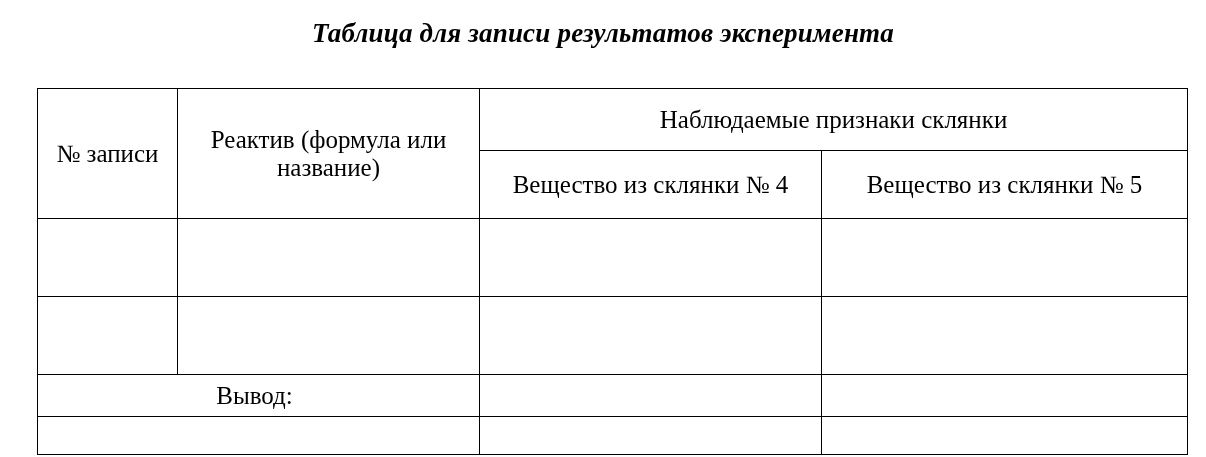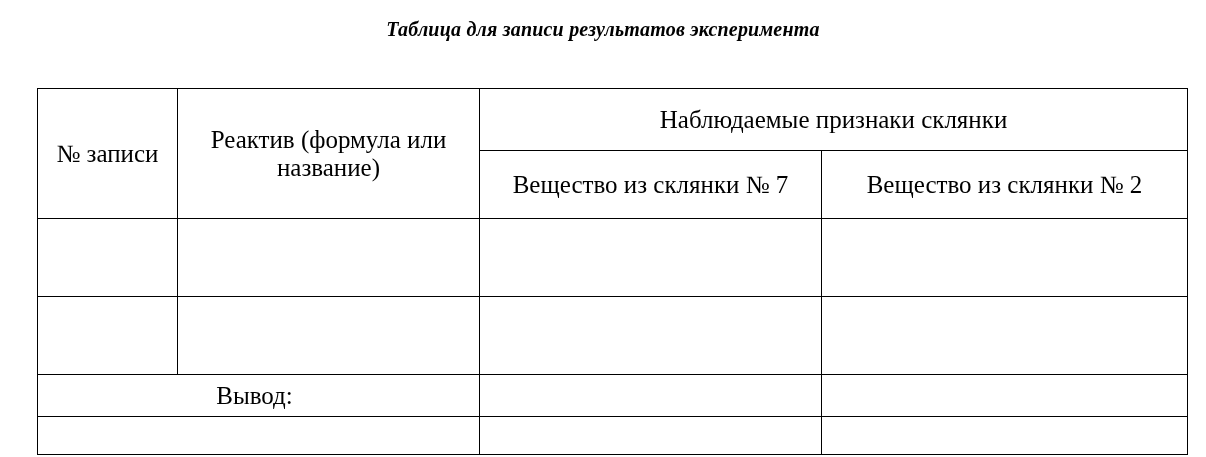--- a/index.html
+++ b/index.html
@@ -18,21 +18,21 @@
     position: relative;
     width: 1206px;
     height: 457px;
     box-sizing: border-box;
   }
   .doc-title {
     text-align: center;
     font-family: "Liberation Serif", serif;
     font-weight: bold;
     font-style: italic;
-    font-size: 20px;
+    font-size: 27px;
     letter-spacing: 0.2px;
     margin: 0;
     padding-top: 18px;
   }
   .table-wrap {
     position: absolute;
     left: 37px;
     top: 88px;
     width: 1150px;
   }
@@ -81,22 +81,22 @@
         <col class="col-s1">
         <col class="col-s2">
       </colgroup>
       <tbody>
         <tr>
           <td class="head-cell" rowspan="2">№ записи</td>
           <td class="head-cell" rowspan="2">Реактив (формула или название)</td>
           <td class="head-cell" colspan="2">Наблюдаемые признаки склянки</td>
         </tr>
         <tr>
-          <td class="head-sub">Вещество из склянки № 7</td>
-          <td class="head-sub">Вещество из склянки № 2</td>
+          <td class="head-sub">Вещество из склянки № 4</td>
+          <td class="head-sub">Вещество из склянки № 5</td>
         </tr>
 
         <tr class="body-row">
           <td></td>
           <td></td>
           <td></td>
           <td></td>
         </tr>
 
         <tr class="body-row">

